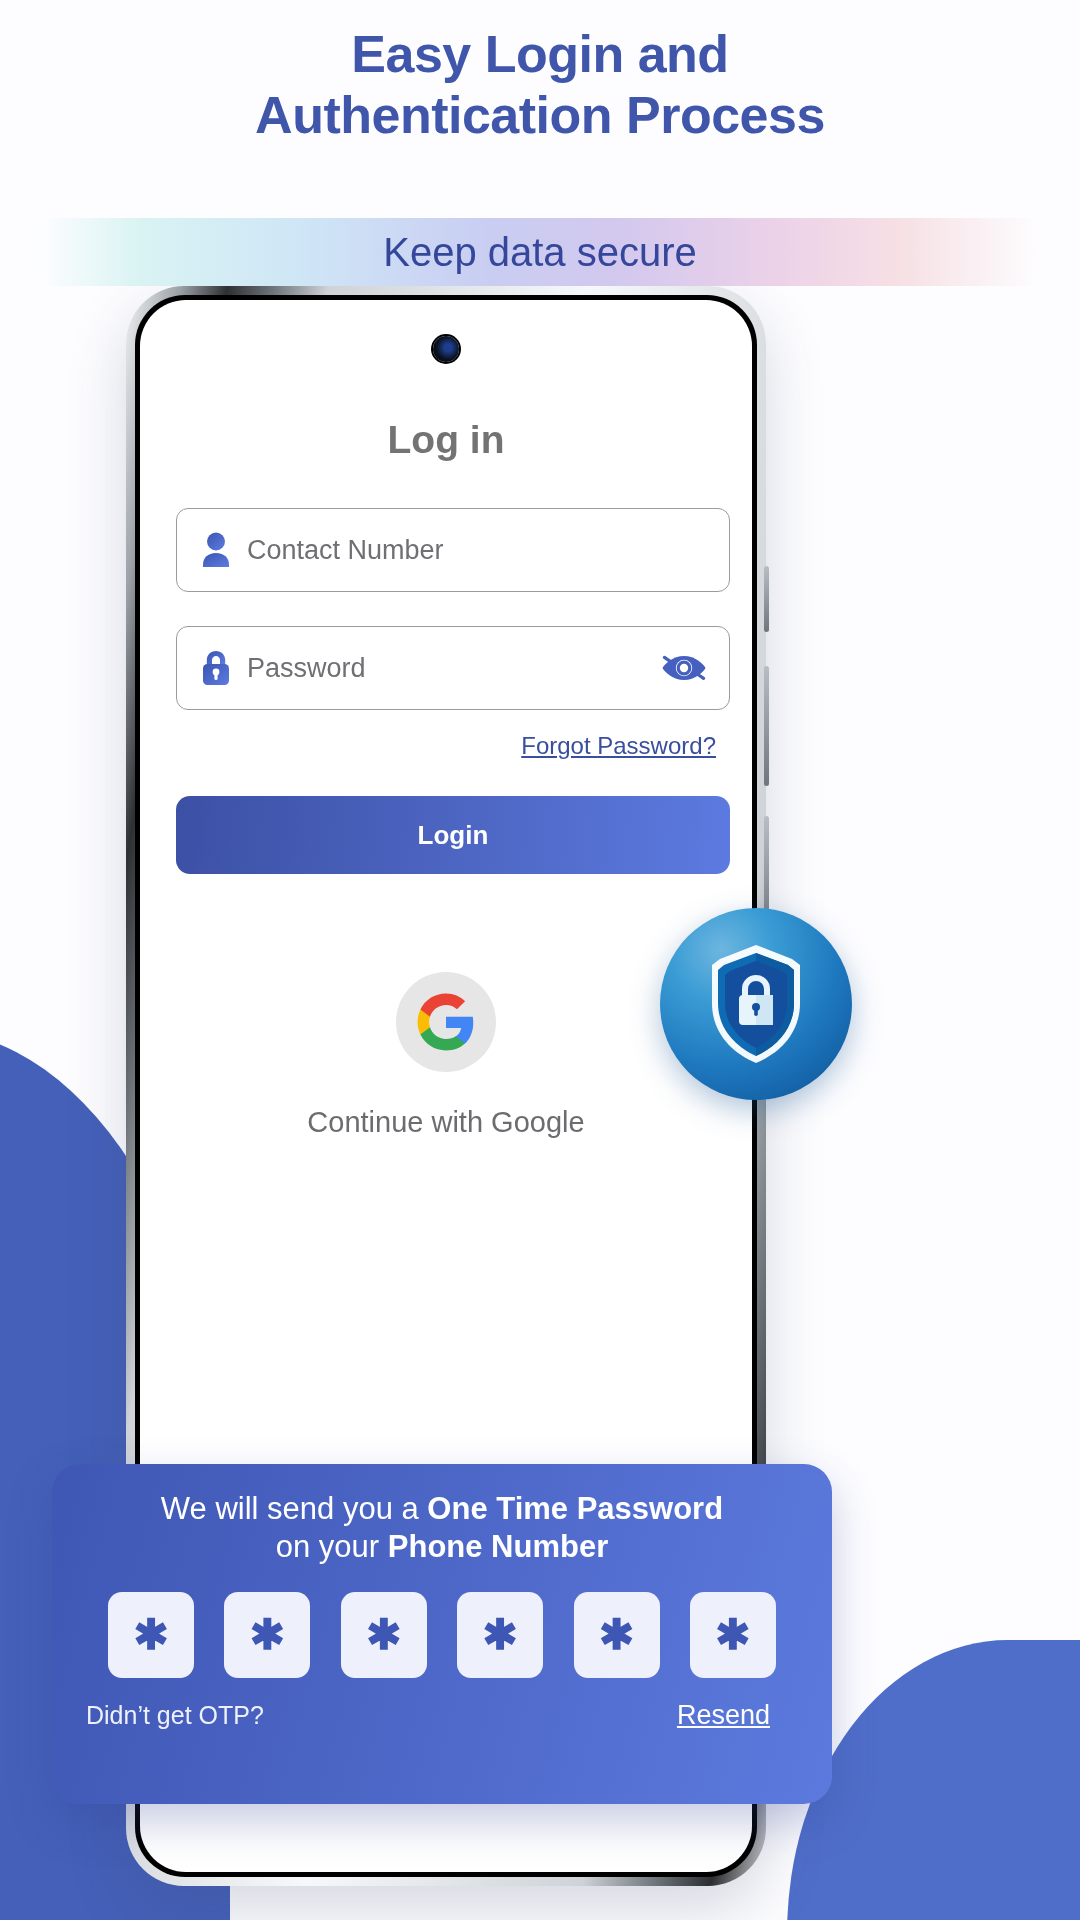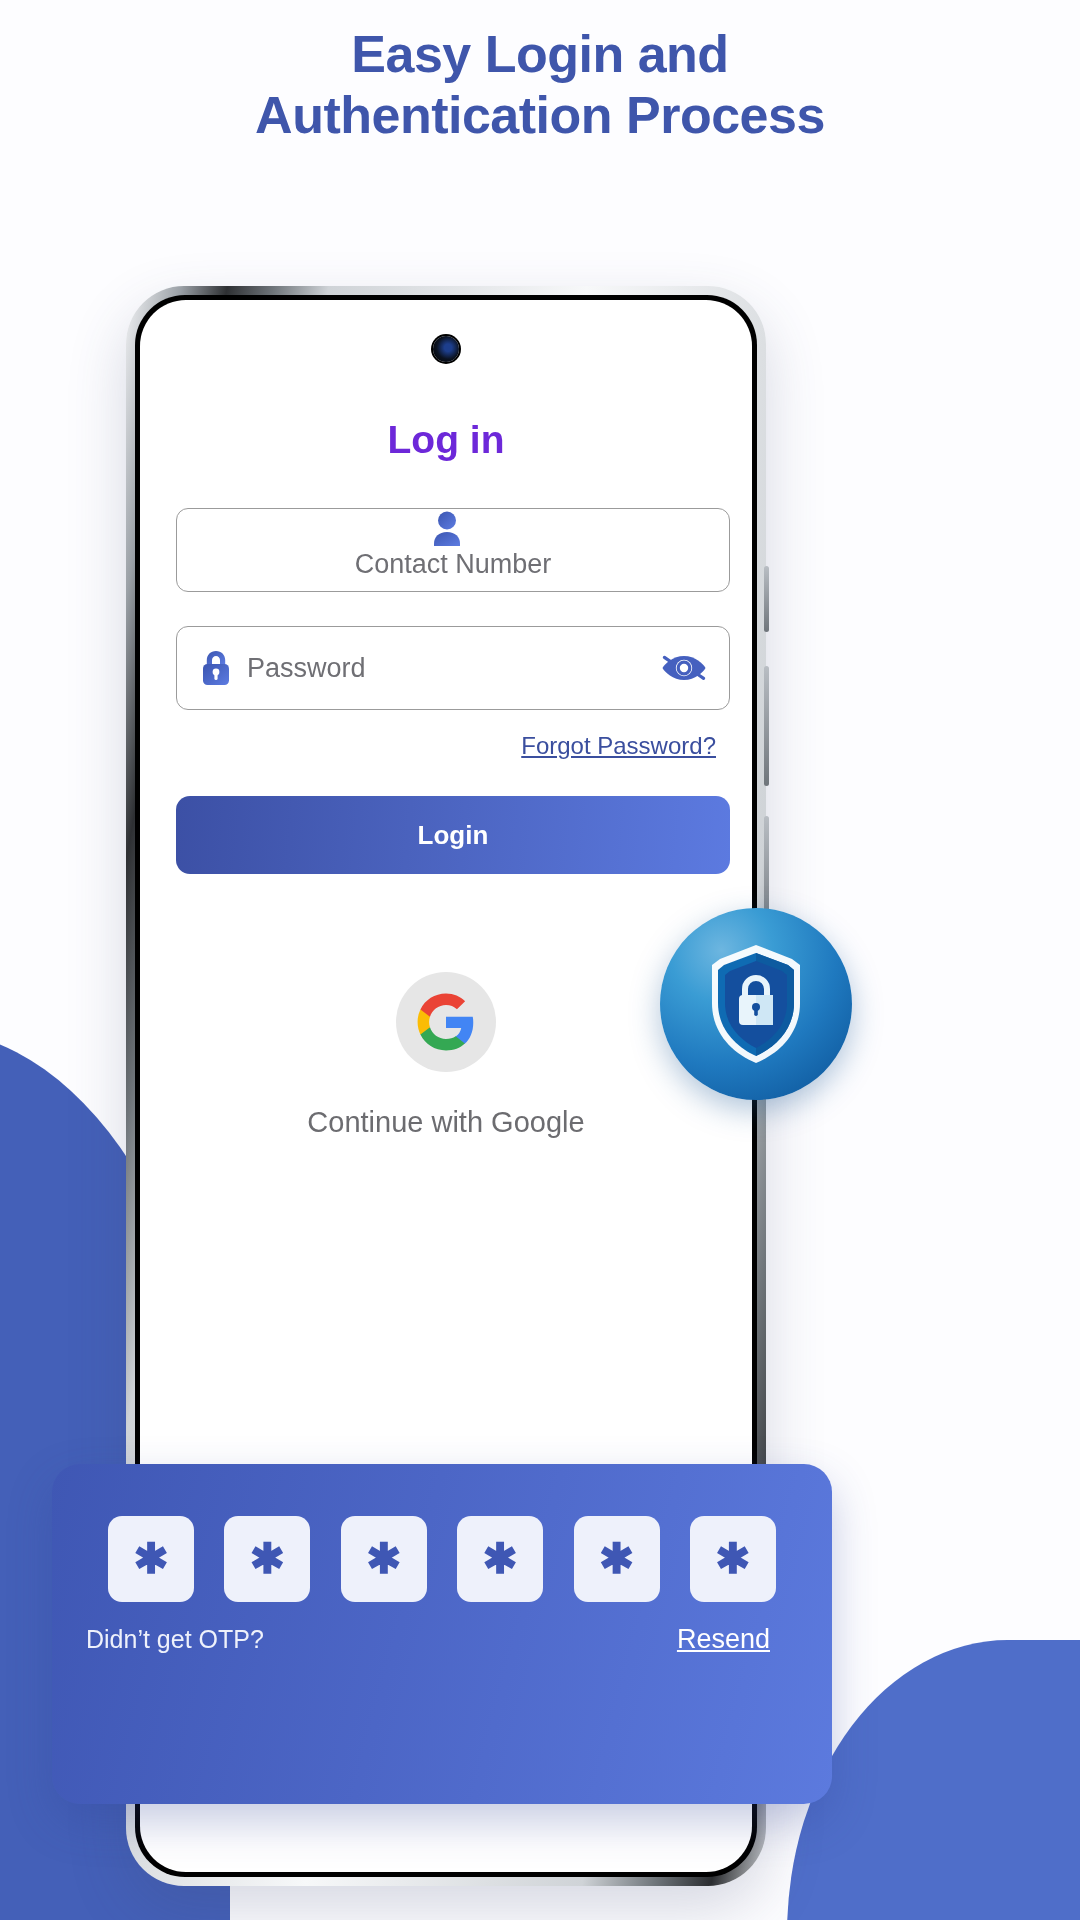--- a/index.html
+++ b/index.html
@@ -147,37 +147,37 @@
 
   
   .login-title {
     position: absolute;
     top: 118px;
     left: 0;
     width: 100%;
     text-align: center;
     font-size: 39px;
     font-weight: bold;
-    color: #6d28d9;
+    color: #737373;
   }
 
   .field {
     position: absolute;
     left: 36px;
     width: 554px;
     height: 84px;
     box-sizing: border-box;
     border: 1.6px solid #9b9b9b;
     border-radius: 12px;
     background: #fff;
     display: flex;
     align-items: center;
     padding: 0 20px;
   }
-  .field.contact { top: 208px; flex-direction: column; }
+  .field.contact { top: 208px; }
   .field.password { top: 326px; }
 
   .field .f-ico {
     width: 38px;
     height: 40px;
     margin-right: 12px;
     flex: 0 0 auto;
     display: flex;
     align-items: center;
     justify-content: center;
@@ -327,20 +327,23 @@
 <div id="stage">
 
   <div class="blob-left"></div>
   <div class="blob-right"></div>
 
   <div class="headline">
     <span>Easy Login and</span>
     <span class="l2">Authentication Process</span>
   </div>
 
+  <div class="subband">
+    <span class="subtext">Keep data secure</span>
+  </div>
 
   <div class="phone">
     <div class="phone-inner">
       <div class="screen">
 
         <div class="camera"></div>
 
         <div class="login-title">Log in</div>
 
         <div class="field contact">
@@ -416,20 +419,24 @@
       <path d="M60 22 L86 32 L91 36 L91 64 C91 86 76 101 60 109 C44 101 29 86 29 64 L29 36 L34 32 Z" fill="#144f9e"></path>
       <path d="M46 58 v-8 a14 14 0 0 1 28 0 v8 h-6 v-8 a8 8 0 0 0 -16 0 v8 z" fill="#e8f4fb"></path>
       <rect x="43" y="56" width="34" height="30" rx="4" fill="#e8f4fb"></rect>
       <rect x="60" y="56" width="17" height="30" fill="#cfe7f5"></rect>
       <circle cx="60" cy="68" r="4" fill="#144f9e"></circle>
       <rect x="58.2" y="69" width="3.6" height="8" rx="1.8" fill="#144f9e"></rect>
     </svg>
   </div>
 
   <div class="otp-card">
+    <div class="otp-msg">
+      <span>We will send you a </span><b>One Time Password</b><br>
+      <span>on your </span><b>Phone Number</b>
+    </div>
 
     <div class="otp-boxes">
       <div class="otp-box">✱</div>
       <div class="otp-box">✱</div>
       <div class="otp-box">✱</div>
       <div class="otp-box">✱</div>
       <div class="otp-box">✱</div>
       <div class="otp-box">✱</div>
     </div>
 

